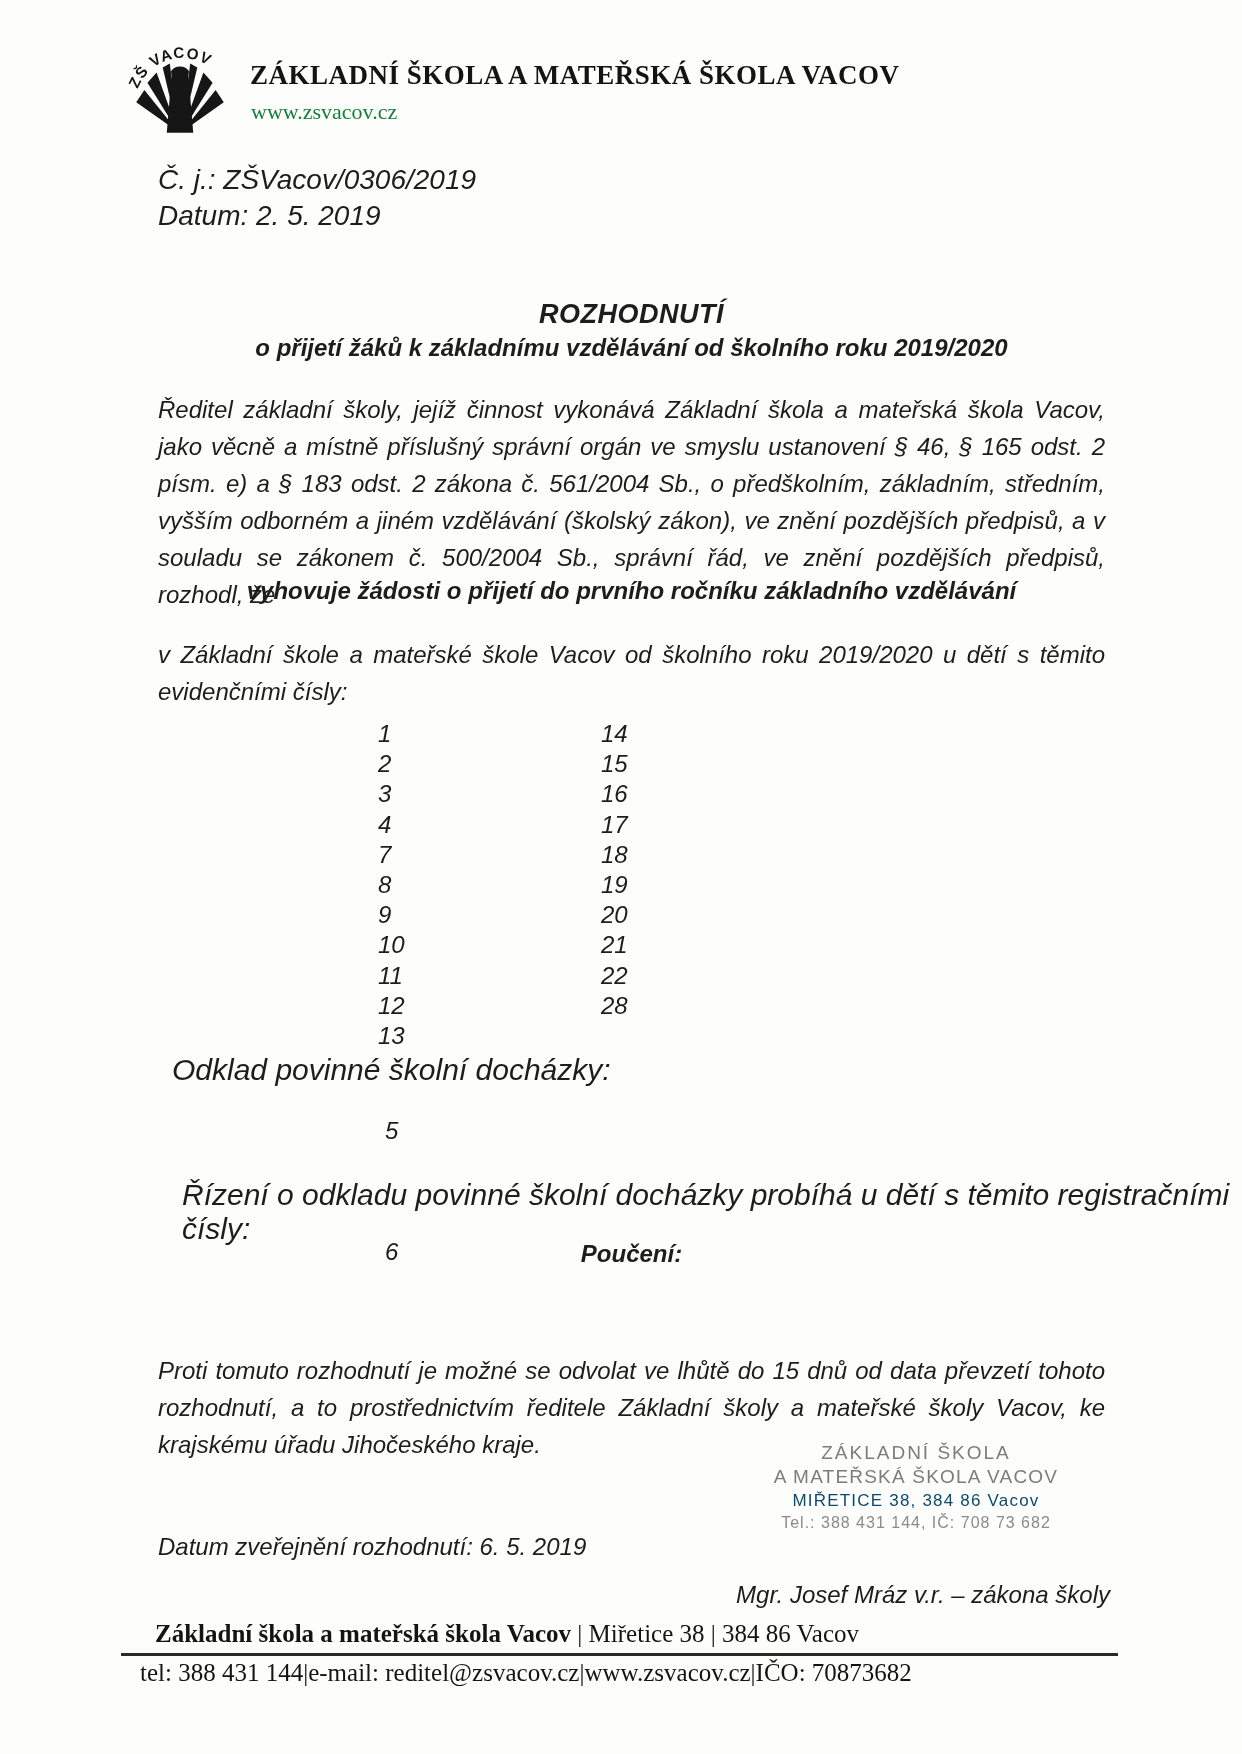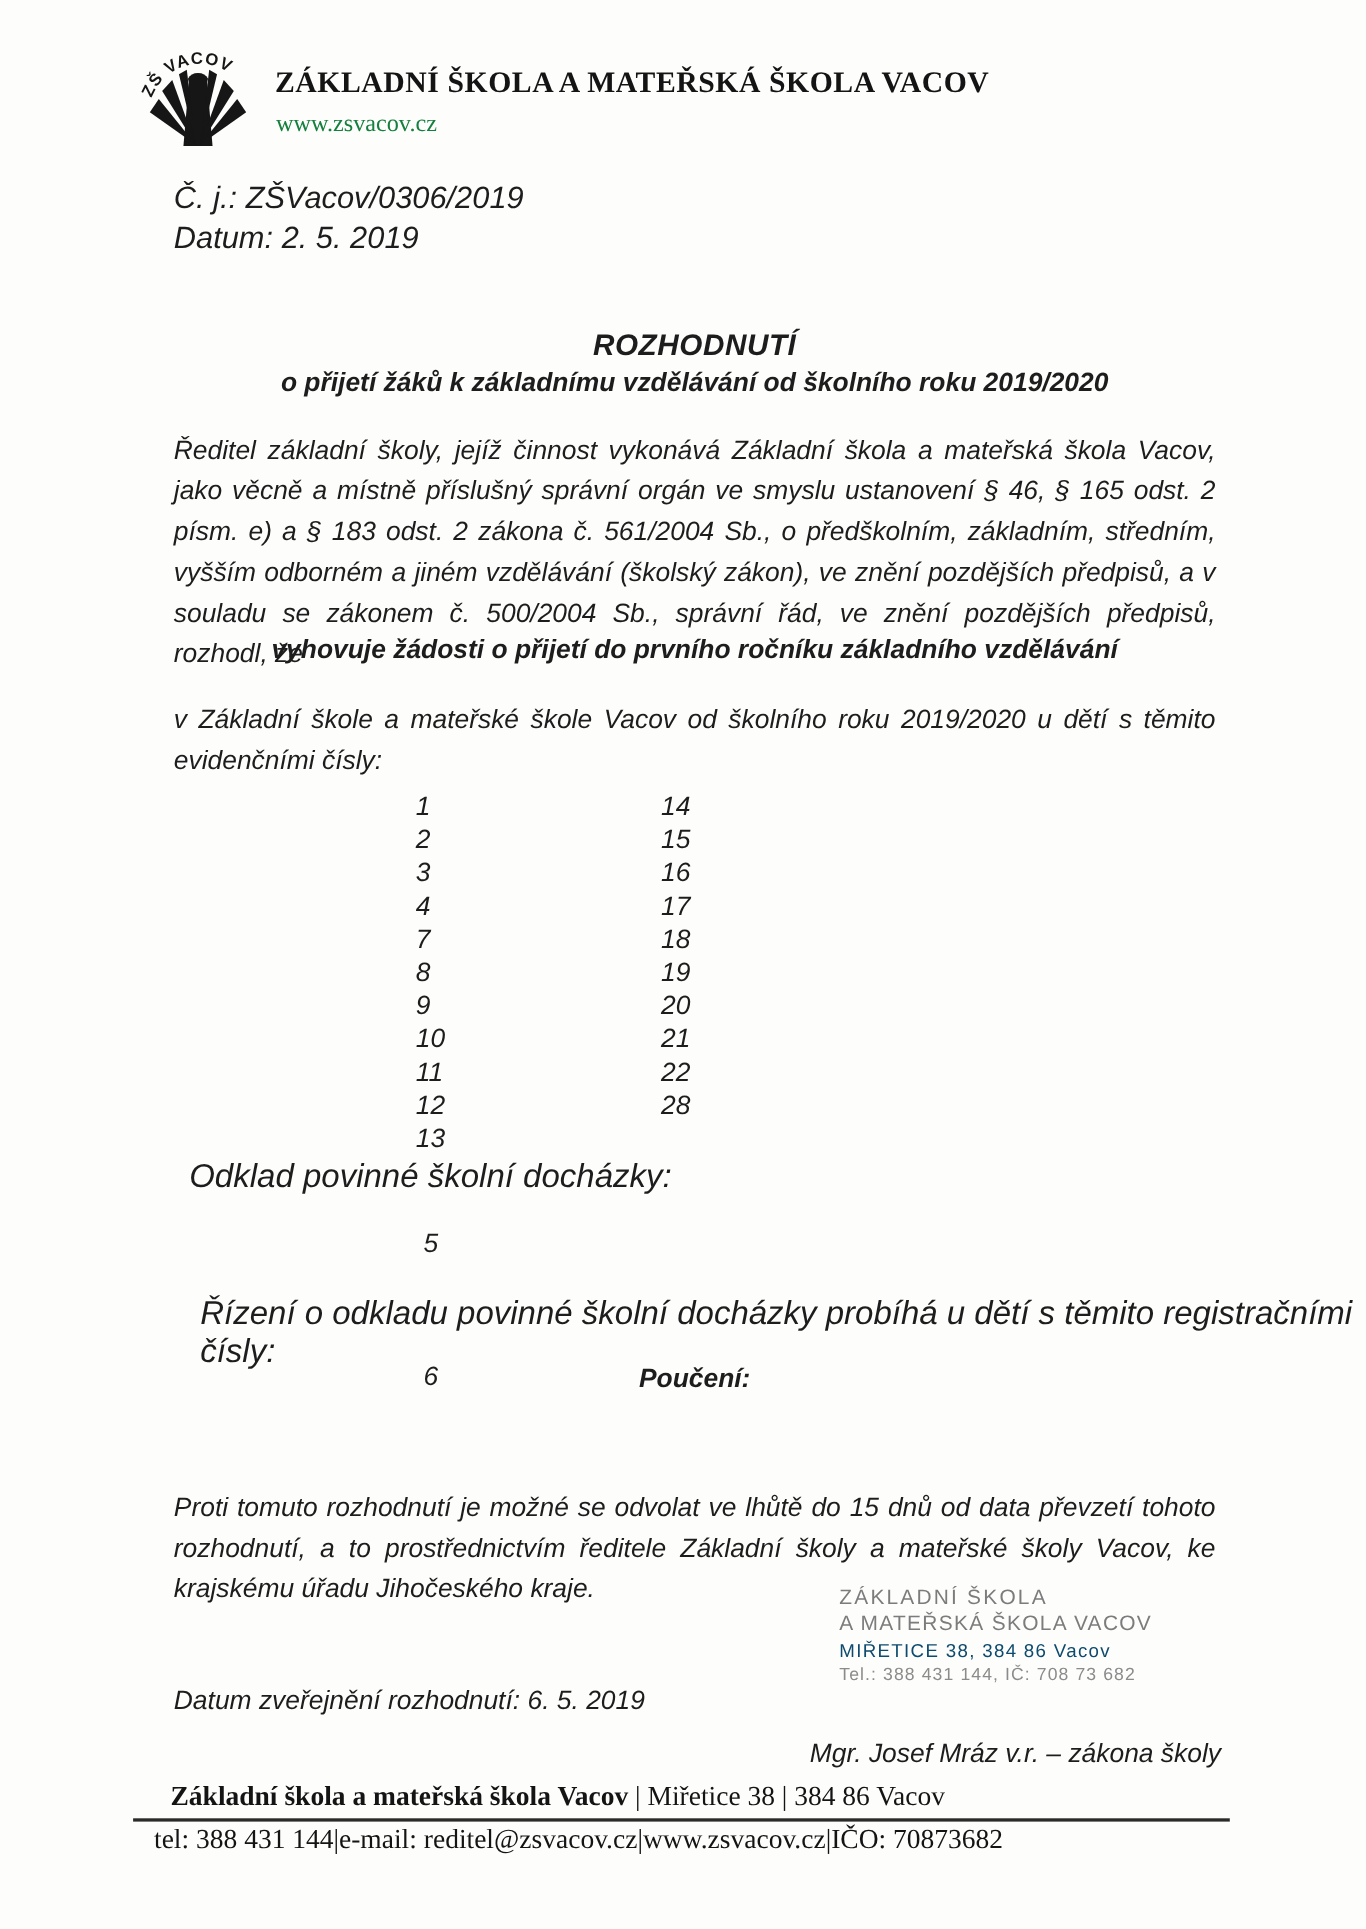--- a/index.html
+++ b/index.html
@@ -54,21 +54,21 @@
   .postponement-heading { left: 172px; top: 1053px; }
   .pending-heading      { left: 182px; top: 1178px; }
   .single-id {
     position: absolute; left: 385px; font-style: italic; font-size: 24px;
   }
   .postponement-id { top: 1117px; }
   .pending-id      { top: 1238px; }
   
   .stamp {
     position: absolute; left: 763px; top: 1441px; width: 306px;
-    text-align: left; color: #7c7c7c;
+    text-align: center; color: #7c7c7c;
     font-family: "Liberation Sans", sans-serif;
   }
   .stamp .s1 { font-size: 19px; letter-spacing: 2px;   line-height: 24px; }
   .stamp .s2 { font-size: 19px; letter-spacing: 1.2px; line-height: 24px; }
   .stamp .s3 { font-size: 17px; letter-spacing: 1.2px; line-height: 23px; color: #0c4a6e; }
   .stamp .s4 { font-size: 16px; letter-spacing: 1px;   line-height: 22px; color: #8b8b8b; }
   
   .pub-date  { position: absolute; left: 158px; top: 1533px; font-style: italic; font-size: 24px; }
   .signature { position: absolute; right: 132px; top: 1581px; font-style: italic; font-size: 24px; }
   

